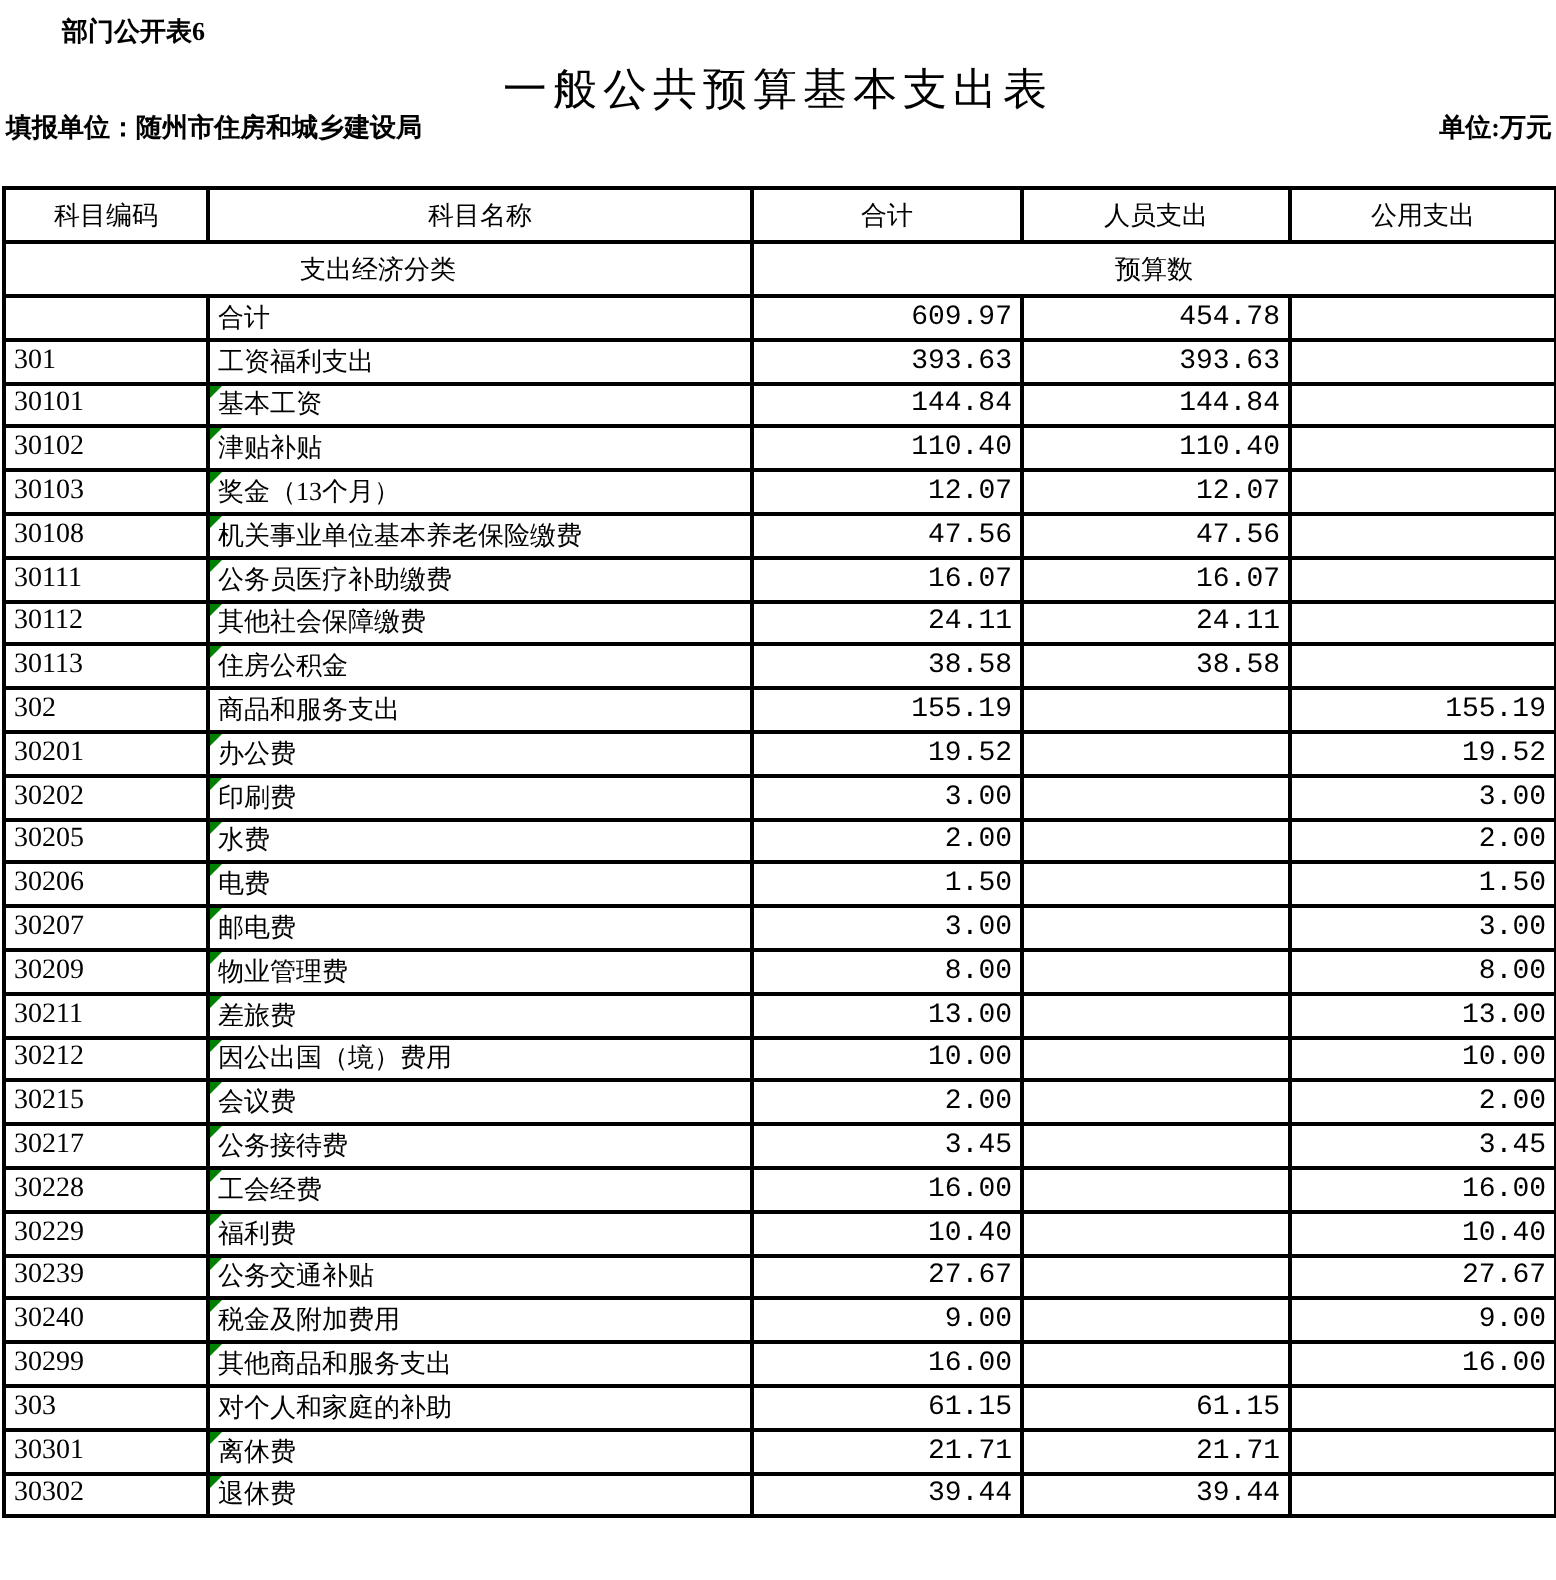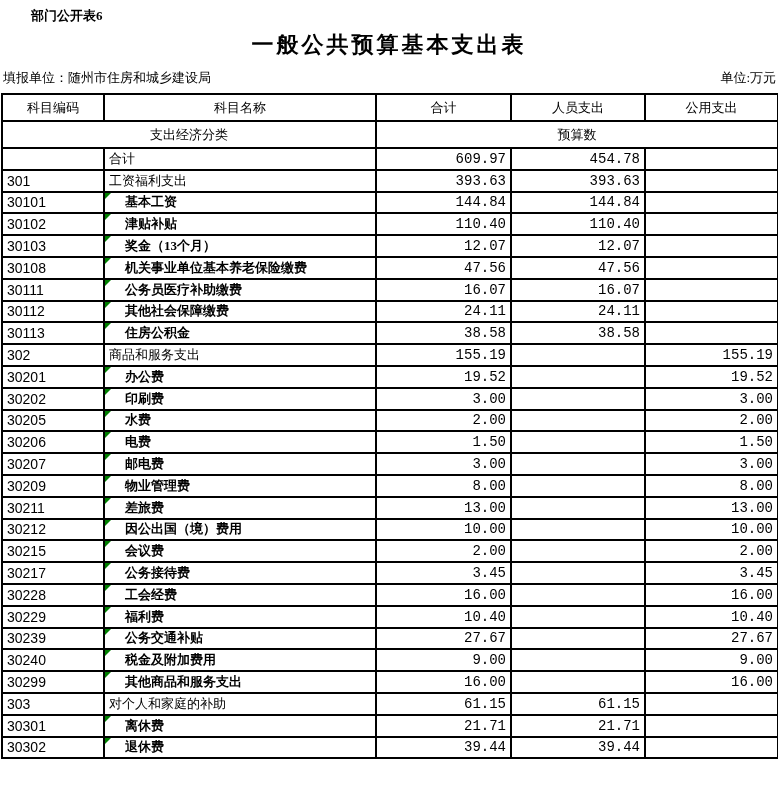--- a/index.html
+++ b/index.html
@@ -21,34 +21,34 @@
     white-space: nowrap;
     margin-left: 28px;
   }
   .title {
     position: absolute;
     top: 30px;
     left: 0;
     width: 778px;
     text-align: center;
     font-size: 22px;
-    font-weight: bold;
+    font-weight: normal;
     letter-spacing: 3px;
     white-space: nowrap;
   }
   .meta {
     position: absolute;
-    top: 69px;
+    top: 55px;
     left: 3px;
     width: 773px;
     display: flex;
     justify-content: space-between;
     align-items: flex-end;
     font-size: 13px;
-    font-weight: normal;
+    font-weight: bold;
     white-space: nowrap;
   }
   table.budget {
     position: absolute;
     top: 93px;
     left: 1px;
     width: 776px;
     border-collapse: collapse;
     table-layout: fixed;
   }
@@ -58,29 +58,29 @@
     font-size: 13px;
     font-weight: normal;
     white-space: nowrap;
     overflow: hidden;
   }
   .budget thead tr { height: 27px; }
   .budget tbody tr { height: 21.8px; }
   .budget thead th { text-align: center; }
   td.code {
     text-align: left;
-    font-family: Liberation Sans, sans-serif;
+    font-family: Liberation Serif, serif;
     font-size: 14px;
     margin-left: 42px;
   }
   td.name {
     text-align: left;
     position: relative;
   }
-  td.name.indent { padding-left: 20px; font-weight: bold; }
+  td.name.indent { padding-left: 4px; }
   td.num {
     text-align: right;
     font-family: "Liberation Mono", monospace;
     font-size: 14px;
   }
   .marker {
     position: absolute;
     left: 0;
     top: 0;
     width: 0;

